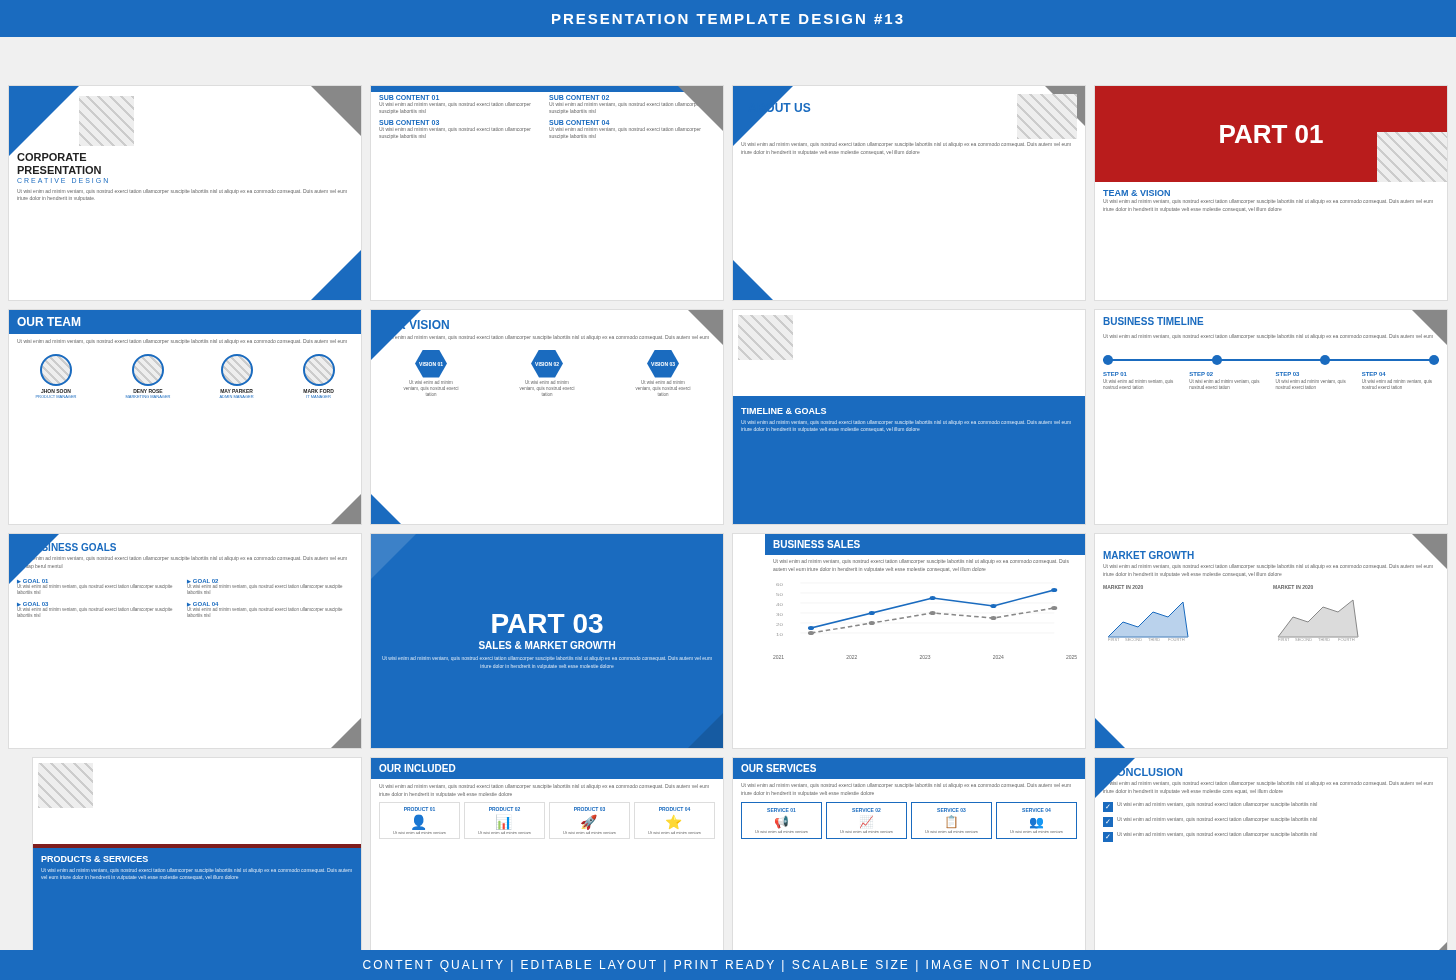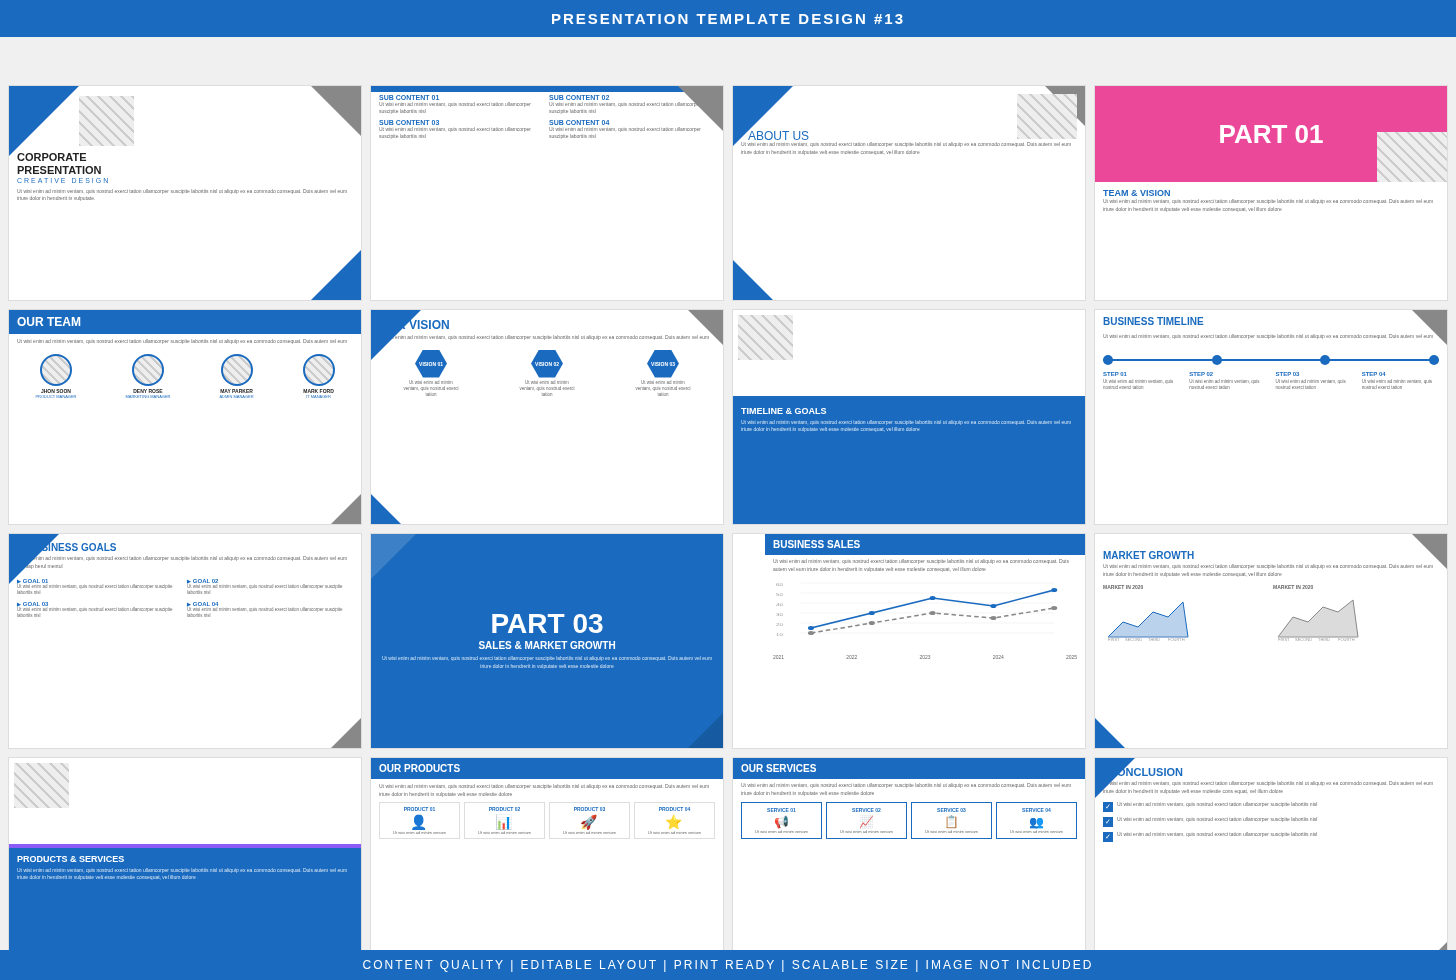--- a/index.html
+++ b/index.html
@@ -165,23 +165,22 @@
     .slide-3 .img-placeholder {
       position: absolute;
       top: 8px; right: 8px;
       width: 60px; height: 45px;
       background: repeating-linear-gradient(45deg, #ccc, #ccc 2px, #eee 2px, #eee 8px);
     }
     .slide-3 .title {
       position: absolute;
       top: 15px; left: 15px;
       font-size: 12px;
-      font-weight: normal;
-      color: #1a6bbf;
-      margin-top: 28px;
+      font-weight: bold;
+      color: #1a6bbf;
     }
     .slide-3 .content {
       position: absolute;
       top: 55px; left: 8px; right: 8px;
       font-size: 5px;
       color: #666;
       line-height: 1.5;
     }
     .slide-3 .bottom-tri {
       position: absolute;
@@ -594,22 +593,23 @@
     .slide-12 .bottom-tri {
       position: absolute;
       bottom: 0; left: 0;
       width: 0; height: 0;
       border-left: 30px solid #1a6bbf;
       border-top: 30px solid transparent;
     }
 
     
     .slide-13 {
-      background: #8b5cf6;
-      position: relative;
+      background: #7f1d1d;
+      position: relative;
+      margin-left: 24px;
     }
     .slide-13 .top-strip {
       position: absolute;
       top: 0; left: 0; right: 0;
       height: 40%;
       background: white;
     }
     .slide-13 .img-left {
       position: absolute;
       top: 5px; left: 5px;
@@ -795,21 +795,21 @@
       border-right: 30px solid #888;
       border-top: 30px solid transparent;
     }
 
     
     .slide-part01 {
       position: relative;
       background: white;
     }
     .slide-part01 .blue-top {
-      background: #ec4899;
+      background: #b91c1c;
       height: 45%;
       position: relative;
     }
     .slide-part01 .img-ph {
       position: absolute;
       bottom: 0; right: 0;
       width: 70px; height: 50px;
       background: repeating-linear-gradient(45deg, #ccc, #ccc 2px, #eee 2px, #eee 8px);
     }
     .slide-part01 .part-text {
@@ -1130,21 +1130,21 @@
     </div>
     <div class="part-label">PART 04</div>
     <div class="bottom-content">
       <div class="sub-title">PRODUCTS &amp; SERVICES</div>
       <div class="body-text">Ut wisi enim ad minim veniam, quis nostrud exerci tation ullamcorper suscipite labortiis nisl ut aliquip ex ea commodo consequat. Duis autem vel eum iriure dolor in hendrerit in vulputate velt esse molestie consequat, vel illum dolore</div>
     </div>
   </div>
 
   <div class="slide slide-14">
     <div class="header-bar">
-      <div class="title">OUR PRODUCTS</div>
+      <div class="title">OUR INCLUDED</div>
     </div>
     <div class="body-text">Ut wisi enim ad minim veniam, quis nostrud exerci tation ullamcorper suscipite labortiis nisl ut aliquip ex ea commodo consequat. Duis autem vel eum iriure dolor in hendrerit in vulputate velt esse molestie dolore</div>
     <div class="products-row">
       <div class="product-item">
         <div class="product-label">PRODUCT 01</div>
         <div class="product-icon">👤</div>
         <div class="product-text">Ut wisi enim ad minim veniam</div>
       </div>
       <div class="product-item">
         <div class="product-label">PRODUCT 02</div>

